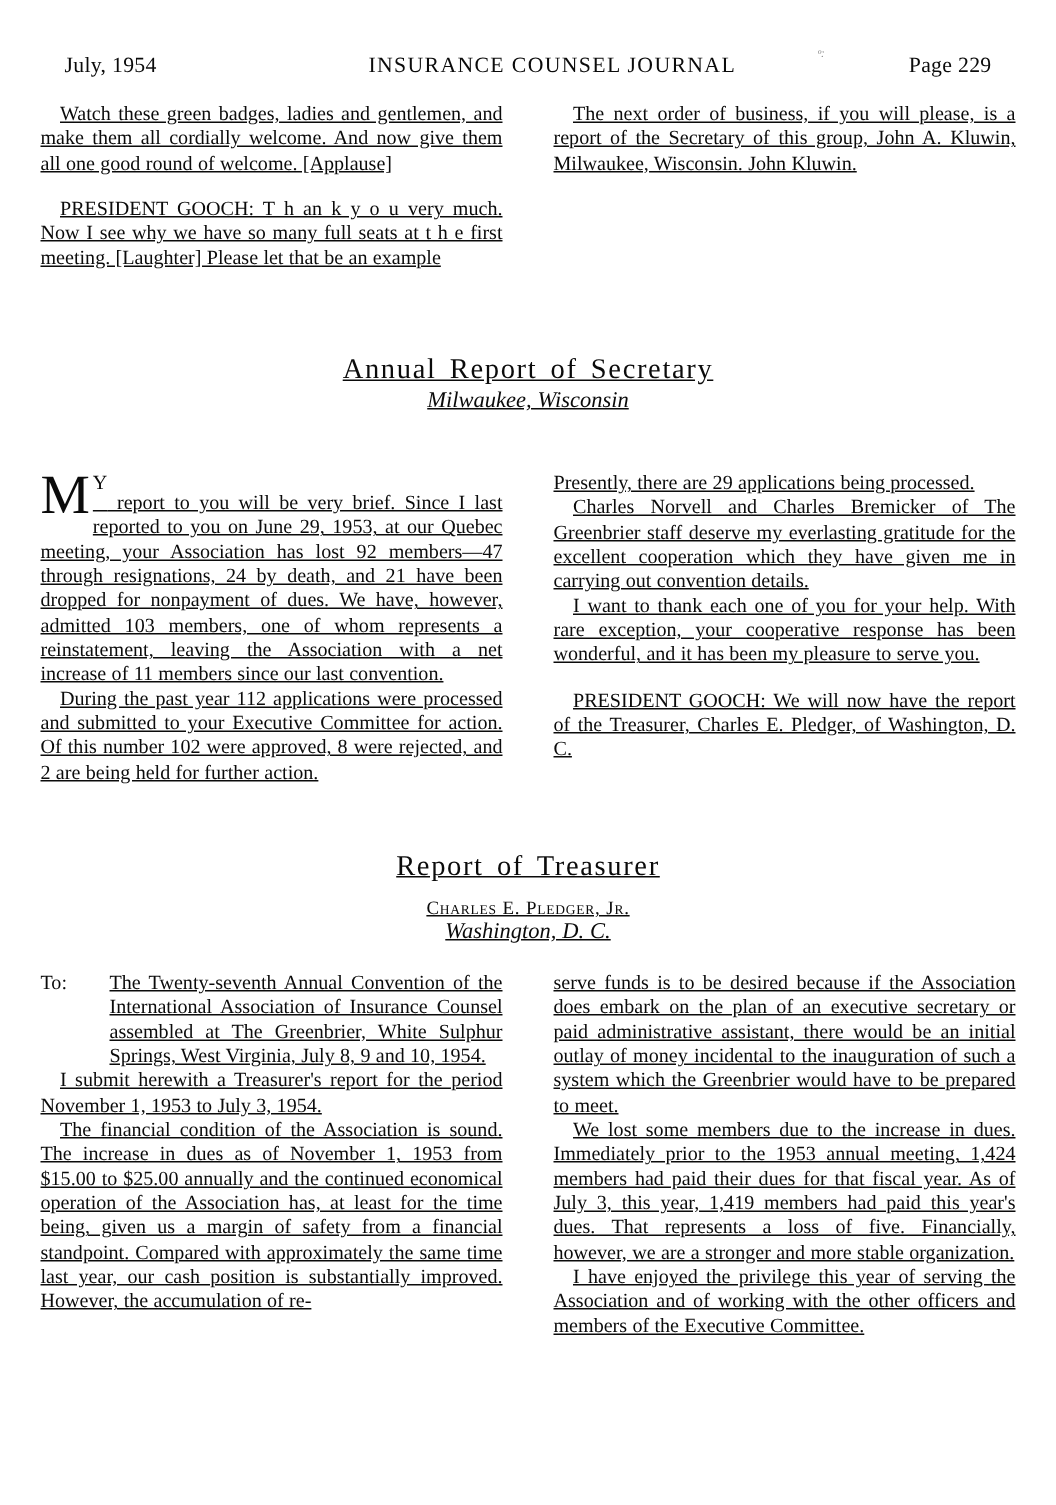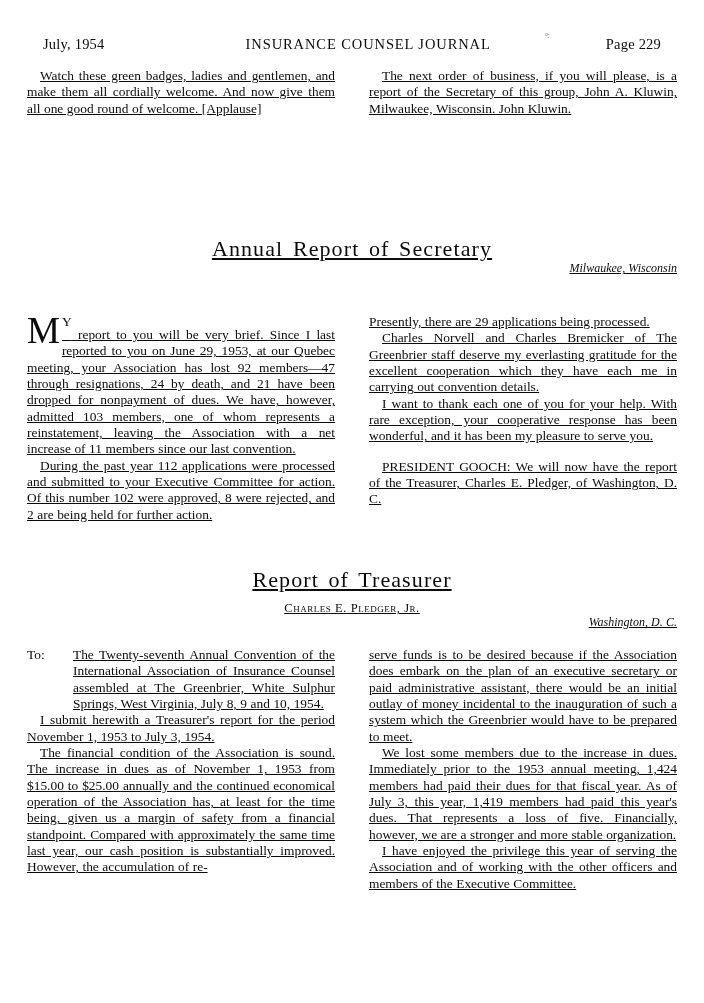--- a/index.html
+++ b/index.html
@@ -83,42 +83,42 @@
     text-decoration: underline;
   }
   p.noindent { text-indent: 0; }
   p.gap { margin-top: 14px; }
 
   
   .article-head {
     text-align: center;
   }
   .article-title {
-    font-size: 22px;
+    font-size: 19px;
     letter-spacing: 1.1px;
     word-spacing: 3px;
     margin: 0;
     text-indent: 0;
     text-align: center;
     line-height: 1.15;
   }
   .byline {
     margin: 9px 0 0 0;
     font-size: 12.6px;
     text-indent: 0;
     text-align: center;
     font-variant: small-caps;
     letter-spacing: 0.5px;
     line-height: 1.12;
   }
   .byline-place {
     margin: 1px 0 0 0;
-    font-size: 12px;
-    text-indent: 0;
-    text-align: right;
+    font-size: 15px;
+    text-indent: 0;
+    text-align: center;
     font-style: italic;
     line-height: 1.12;
   }
 
   
   .dropcap-para {
     text-indent: 0;
   }
   .dropcap {
     float: left;
@@ -153,40 +153,41 @@
   <div class="running-head">
     <span class="rh-date">July, 1954</span>
     <span class="rh-title">INSURANCE COUNSEL JOURNAL</span>
     <span class="rh-page">Page 229</span>
   </div>
   <span class="speck">ᵒː</span>
 
   <div class="cols" style="top: 68px;">
     <div class="col left">
       <p>Watch these green badges, ladies and gentlemen, and make them all cordially welcome. And now give them all one good round of welcome. [Applause]</p>
+      <p class="gap">PRESIDENT GOOCH: T h an k  y o u very much. Now I see why we have so many full seats at t h e first meeting. [Laughter] Please let that be an example</p>
     </div>
     <div class="col right">
       <p>The next order of business, if you will please, is a report of the Secretary of this group, John A. Kluwin, Milwaukee, Wisconsin. John Kluwin.</p>
     </div>
     <div class="clear"></div>
   </div>
 
   <div style="position:absolute; left:27px; top:236px; width:650px;" class="article-head">
     <p class="article-title">Annual Report of Secretary</p>
     <p class="byline-place">Milwaukee, Wisconsin</p>
   </div>
 
   <div class="cols" style="top: 314px;">
     <div class="col left">
       <p class="dropcap-para"><span class="dropcap">M</span><span class="dropcap-small">Y</span><span> report to you will be very brief.  Since I last reported to you on June 29, 1953, at our Quebec meeting, your Association has lost 92 members—47 through resignations, 24 by death, and 21 have been dropped for nonpayment of dues. We have, however, admitted 103 members, one of whom represents a reinstatement, leaving the Association with a net increase of 11 members since our last convention.</span></p>
       <p>During the past year 112 applications were processed and submitted to your Executive Committee for action. Of this number 102 were approved, 8 were rejected, and 2 are being held for further action.</p>
     </div>
     <div class="col right">
       <p class="noindent">Presently, there are 29 applications being processed.</p>
-      <p>Charles Norvell and Charles Bremicker of The Greenbrier staff deserve my everlasting gratitude for the excellent cooperation which they have each me in carrying out convention details.</p>
+      <p>Charles Norvell and Charles Bremicker of The Greenbrier staff deserve my everlasting gratitude for the excellent cooperation which they have given me in carrying out convention details.</p>
       <p>I want to thank each one of you for your help. With rare exception, your cooperative response has been wonderful, and it has been my pleasure to serve you.</p>
       <p class="gap">PRESIDENT GOOCH: We will now have the report of the Treasurer, Charles E. Pledger, of Washington, D. C.</p>
     </div>
     <div class="clear"></div>
   </div>
 
   <div style="position:absolute; left:27px; top:567px; width:650px;" class="article-head">
     <p class="article-title">Report of Treasurer</p>
     <p class="byline">Charles E. Pledger, Jr.</p>
     <p class="byline-place">Washington, D. C.</p>

